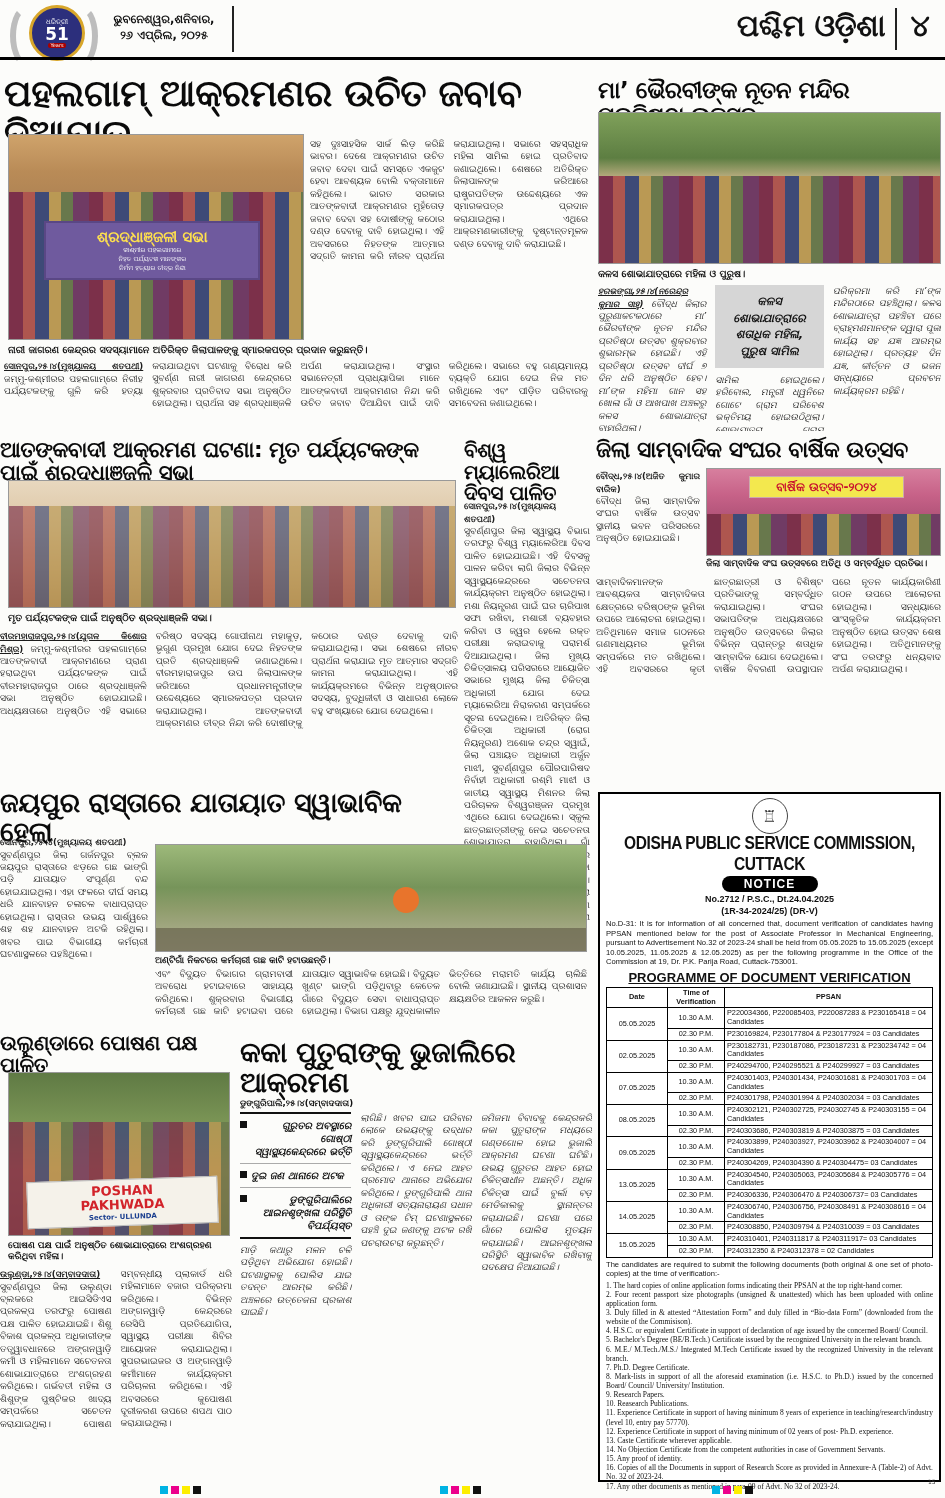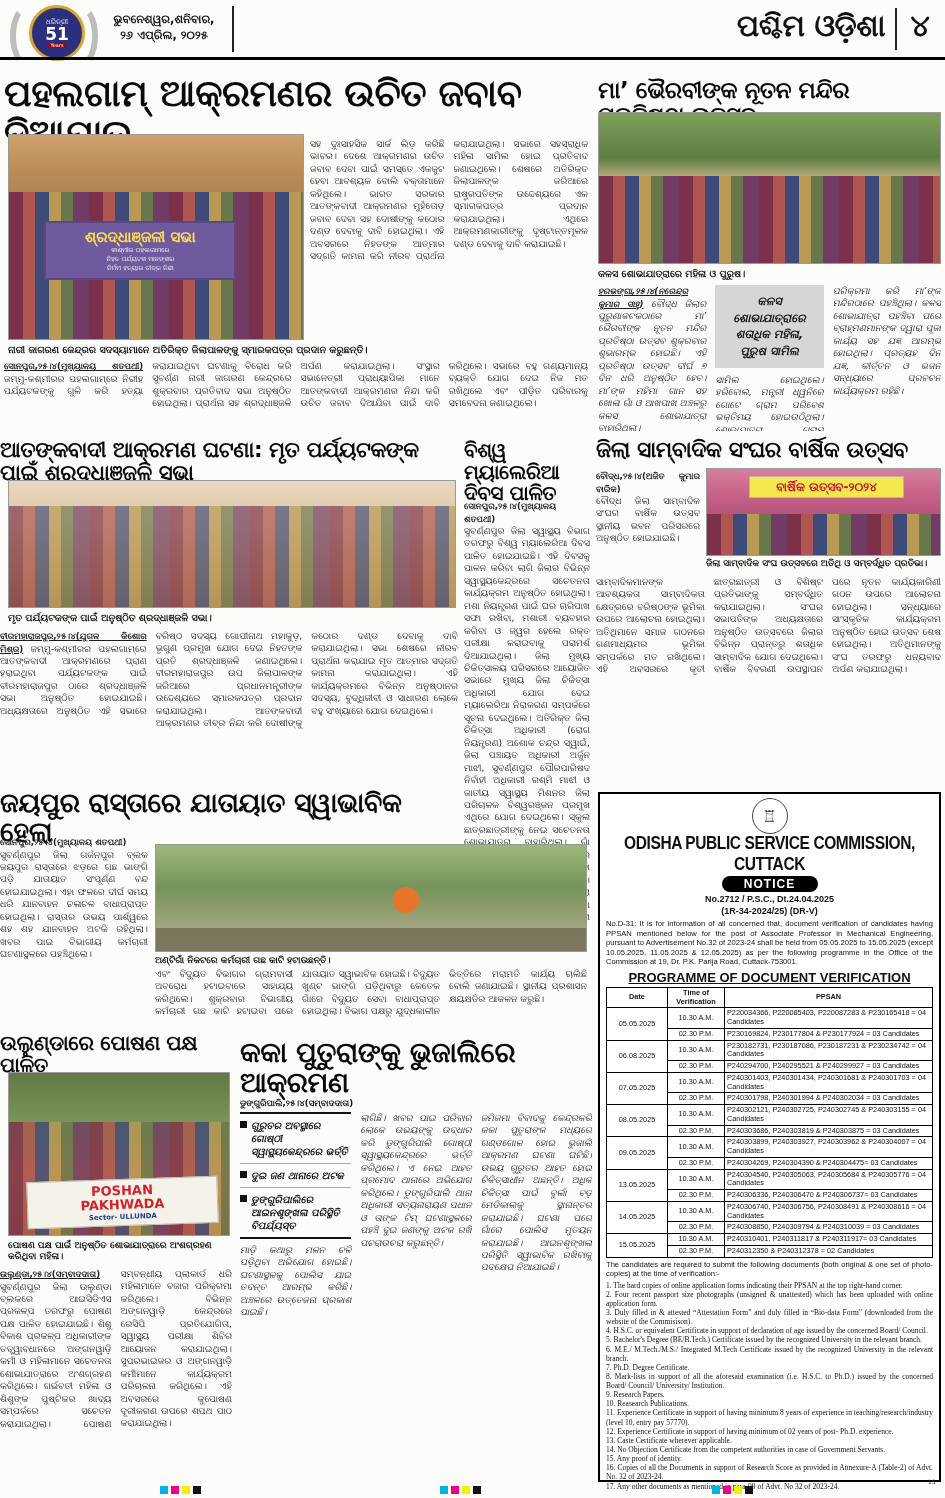--- a/index.html
+++ b/index.html
@@ -32,31 +32,31 @@
   .cols2{column-count:2;column-gap:9px;}
   .cols3{column-count:3;column-gap:9px;}
   .cols4{column-count:4;column-gap:9px;}
   .photo{overflow:hidden;border:1px solid #999;box-sizing:border-box;}
   .flexrow{display:flex;gap:9px;font-style:italic;}
   .flexrow>div{flex:1;}
   .quote-box{background:#d6d6d6;font-weight:bold;font-size:11.5px;text-align:center;
     padding:8px 13px;line-height:1.45;margin-bottom:6px;}
   .bullet-box{border-top:2px solid #111;margin-bottom:5px;}
   .bullet-item{display:flex;gap:4px;border-bottom:1px solid #aaa;padding:5px 0;
-    font-weight:bold;font-size:10px;line-height:1.3;}
+    font-weight:bold;font-size:10px;line-height:1.3;text-align:right;}
   .bullet-item:last-child{border-bottom:2px solid #111;}
   .sq{width:7px;height:7px;background:#111;flex:0 0 auto;margin-top:2px;}
   
   .ph-crowd-indoor{background:
      linear-gradient(180deg,#cfa36b 0%,#b98b57 18%,#a97f52 40%,#8a623c 100%);}
   .ph-layer-people{position:absolute;left:0;bottom:0;width:100%;height:72%;
      background:repeating-linear-gradient(90deg,#8d2f4f 0 14px,#c4574f 14px 26px,#3f4e86 26px 40px,#c9a14b 40px 52px,#6c8049 52px 64px,#7d3b6e 64px 80px);
      filter:saturate(.85) brightness(.95);}
   .ph-banner-purple{position:absolute;left:12%;top:42%;width:64%;background:#6f5a9e;color:#fff;
-     text-align:center;padding:5px 0;border:2px solid #5a4785;}
+     text-align:center;padding:5px 12px;border:2px solid #5a4785;}
   .ph-banner-purple .big{font-size:15px;font-weight:bold;color:#ffe14d;}
   .ph-banner-purple .small{font-size:6.5px;line-height:1.4;}
   .ph-procession{background:linear-gradient(180deg,#7fa05a 0%,#5d7e42 30%,#c8b489 45%,#b0884e 100%);}
   .ph-meeting{background:linear-gradient(180deg,#e8d8bf 0%,#dcc6a5 35%,#caa87b 70%,#b08a5c 100%);}
   .ph-stage{background:linear-gradient(180deg,#d77f9e 0%,#c76288 30%,#8c3b5f 100%);}
   .ph-banner-yellow{position:absolute;left:18%;top:8%;width:64%;background:#f3e84e;color:#c8102e;
      font-weight:bold;text-align:center;font-size:12px;padding:3px 2px;border:1px solid #caa;}
   .ph-road{background:linear-gradient(180deg,#9db97a 0%,#76945a 40%,#8e9c6b 60%,#b9b49b 100%);}
   .ph-poshan{background:linear-gradient(180deg,#5f7a44 0%,#7a9455 30%,#c08552 60%,#a86a3e 100%);}
   .ph-banner-white{position:absolute;left:8%;bottom:6%;width:84%;background:#f5f2ea;color:#d2232a;
@@ -260,21 +260,21 @@
           <tr>
             <td class="date" rowspan="2">05.05.2025</td>
             <td class="time">10.30 A.M.</td>
             <td>P220034366, P220085403, P220087283 &amp; P230165418 = 04 Candidates</td>
           </tr>
           <tr>
             <td class="time">02.30 P.M.</td>
             <td>P230169824, P230177804 &amp; P230177924 = 03 Candidates</td>
           </tr>
           <tr>
-            <td class="date" rowspan="2">06.08.2025</td>
+            <td class="date" rowspan="2">02.05.2025</td>
             <td class="time">10.30 A.M.</td>
             <td>P230182731, P230187086, P230187231 &amp; P230234742 = 04 Candidates</td>
           </tr>
           <tr>
             <td class="time">02.30 P.M.</td>
             <td>P240294700, P240295521 &amp; P240299927 = 03 Candidates</td>
           </tr>
           <tr>
             <td class="date" rowspan="2">07.05.2025</td>
             <td class="time">10.30 A.M.</td>

